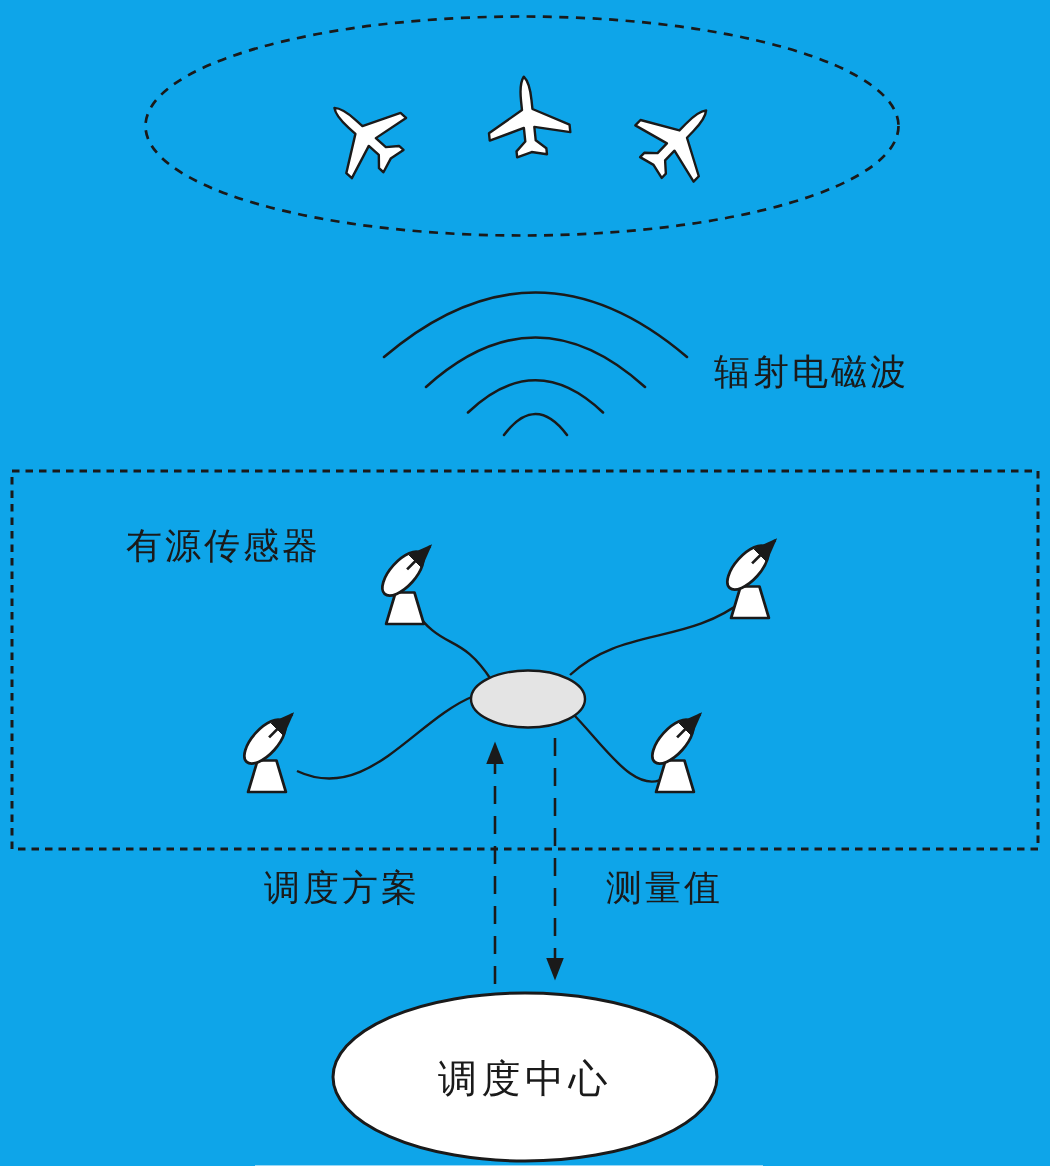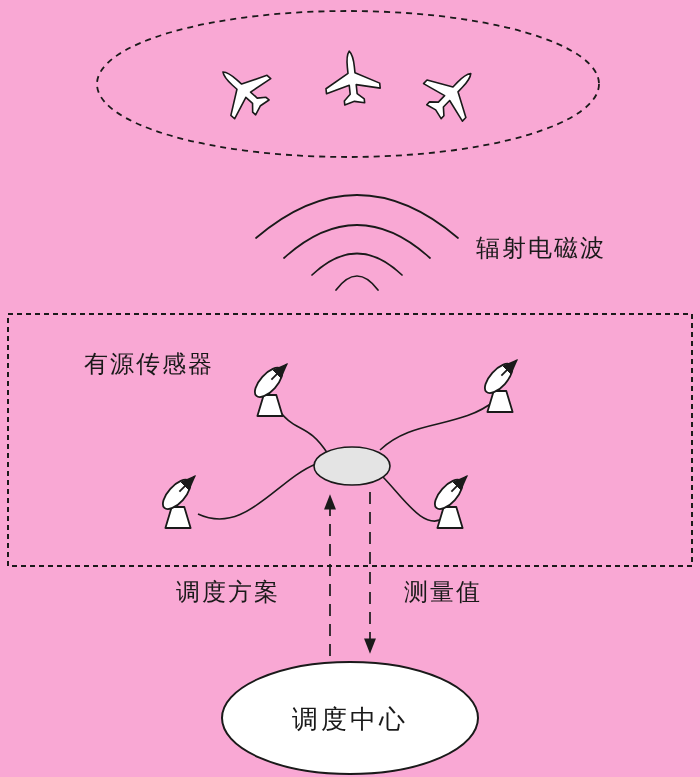--- a/index.html
+++ b/index.html
@@ -4,21 +4,21 @@
 <style>
   html, body {
     margin: 0;
     padding: 0;
     background: #ffffff;
   }
   #stage {
     position: relative;
     width: 700px;
     height: 777px;
-    background: #f9a8d4;
+    background: #0ea5e9;
     font-family: "Liberation Sans", sans-serif;
     overflow: hidden;
   }
   svg text {
     font-family: "Liberation Sans", "DejaVu Sans", sans-serif;
     fill: #1a1a1a;
   }
   .lbl { font-size: 24px; letter-spacing: 2px; }
   .lbl-big { font-size: 26px; letter-spacing: 3px; }
 </style>

